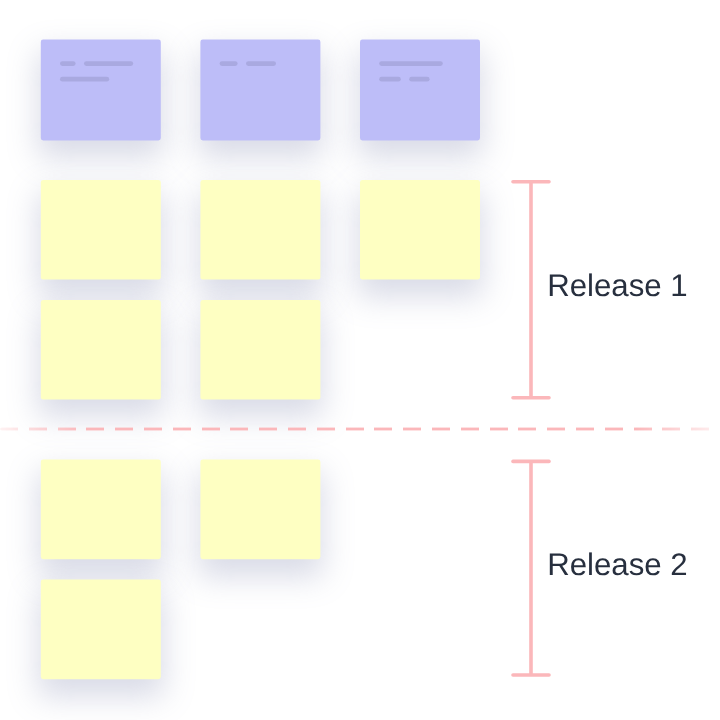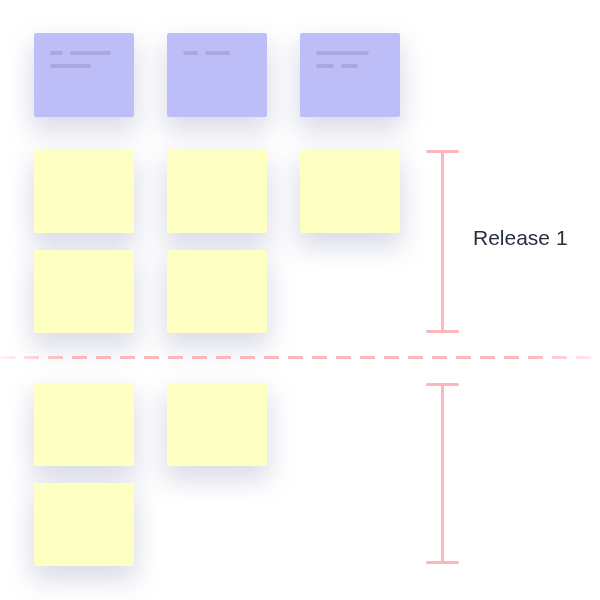--- a/index.html
+++ b/index.html
@@ -94,22 +94,22 @@
     bottom: 1px;
     left: 50%;
     width: 3px;
     margin-left: -1.5px;
     border-radius: 2px;
     background: var(--pink, #fbb7ba);
   }
   
   .release-label {
     position: absolute;
-    left: 473px;
-    font-size: 21px;
+    left: 456px;
+    font-size: 26px;
     line-height: 24px;
     color: var(--label-text, #272f3e);
     white-space: nowrap;
   }
   .label-1 { top: 226px; }
   .label-2 { top: 458px; }
 </style>
 </head>
 <body>
 
@@ -157,14 +157,15 @@
     <span class="stem"></span>
     <span class="cap bottom"></span>
   </div>
   <div class="release-label label-1">Release 1</div>
 
   <div class="bracket bracket-2">
     <span class="cap top"></span>
     <span class="stem"></span>
     <span class="cap bottom"></span>
   </div>
+  <div class="release-label label-2">Release 2</div>
 
 </div>
 
 </body></html>

